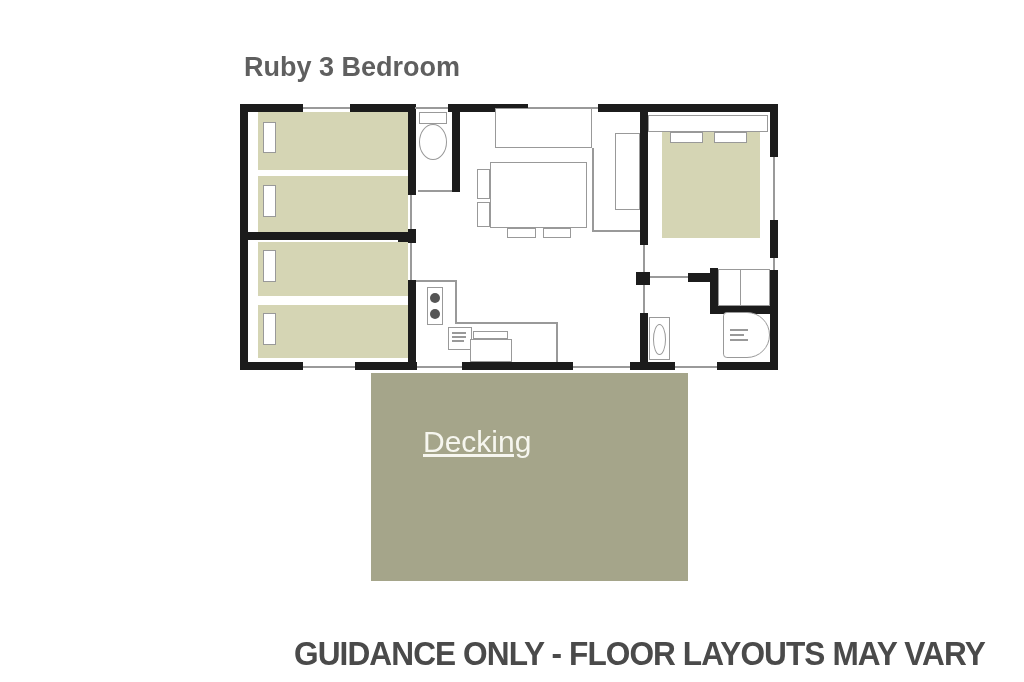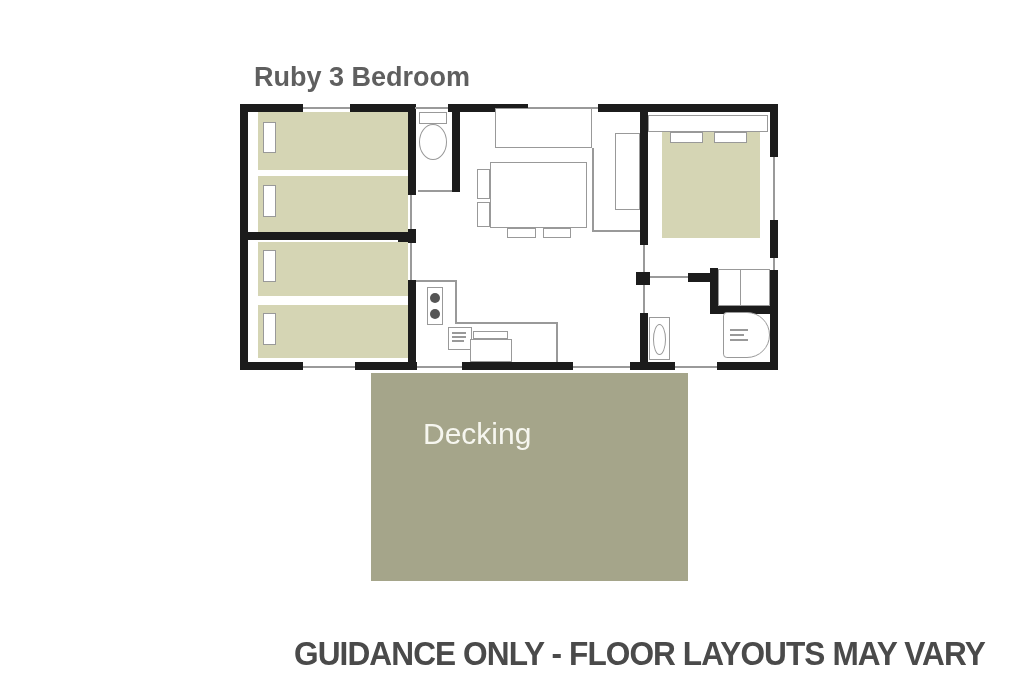--- a/index.html
+++ b/index.html
@@ -1,34 +1,34 @@
 <!DOCTYPE html>
 <html style="--wall: #1c1c1c; --bed-fill: #d5d5b4; --decking-fill: #a5a58a; --furniture-outline: #999999; --opening-line: #9a9a9a; --title-text: #5f5f5f; --caption-text: #4a4a4a; --decking-text: #f6f6ef; --background: #ffffff;"><head>
 <meta charset="utf-8">
 <style>
   html,body{margin:0;padding:0;background:var(--background,#fff);}
   .canvas{position:relative;width:1024px;height:682px;background:var(--background,#fff);overflow:hidden;
           font-family:"Liberation Sans","DejaVu Sans",sans-serif;}
-  .title{position:absolute;left:244px;top:52px;margin:10px;font-size:27px;font-weight:bold;
+  .title{position:absolute;left:244px;top:52px;margin:0;font-size:27px;font-weight:bold;
          color:var(--title-text,#5f5f5f);letter-spacing:0px;}
   .caption{position:absolute;left:294px;top:634px;font-size:34px;font-weight:bold;
            color:var(--caption-text,#4a4a4a);white-space:nowrap;letter-spacing:-1px;
            transform:scaleX(.93);transform-origin:left center;}
   .plan{position:absolute;left:0;top:0;width:1024px;height:682px;}
   .w{position:absolute;background:var(--wall,#1c1c1c);}
   .win{position:absolute;background:var(--opening-line,#9a9a9a);}
   .door{position:absolute;background:var(--opening-line,#b0b0b0);}
   .bed{position:absolute;background:var(--bed-fill,#d5d5b4);}
   .fo{position:absolute;background:#fff;border:1px solid var(--furniture-outline,#999);box-sizing:border-box;}
   .line{position:absolute;background:var(--furniture-outline,#999);}
   .oval{border-radius:50%;}
   .burner{position:absolute;width:10px;height:10px;border-radius:50%;background:#555;}
   .decking{position:absolute;left:371px;top:373px;width:317px;height:208px;
            background:var(--decking-fill,#a5a58a);}
-  .decking span{position:absolute;left:52px;top:44px;font-size:30px;color:var(--decking-text,#f6f6ef);}
+  .decking span{position:absolute;left:52px;top:52px;font-size:30px;color:var(--decking-text,#f6f6ef);text-decoration:underline;}
 </style>
 </head>
 <body>
 
 <div class="canvas">
 
   <h1 class="title">Ruby 3 Bedroom</h1>
 
   <div class="plan">
 

